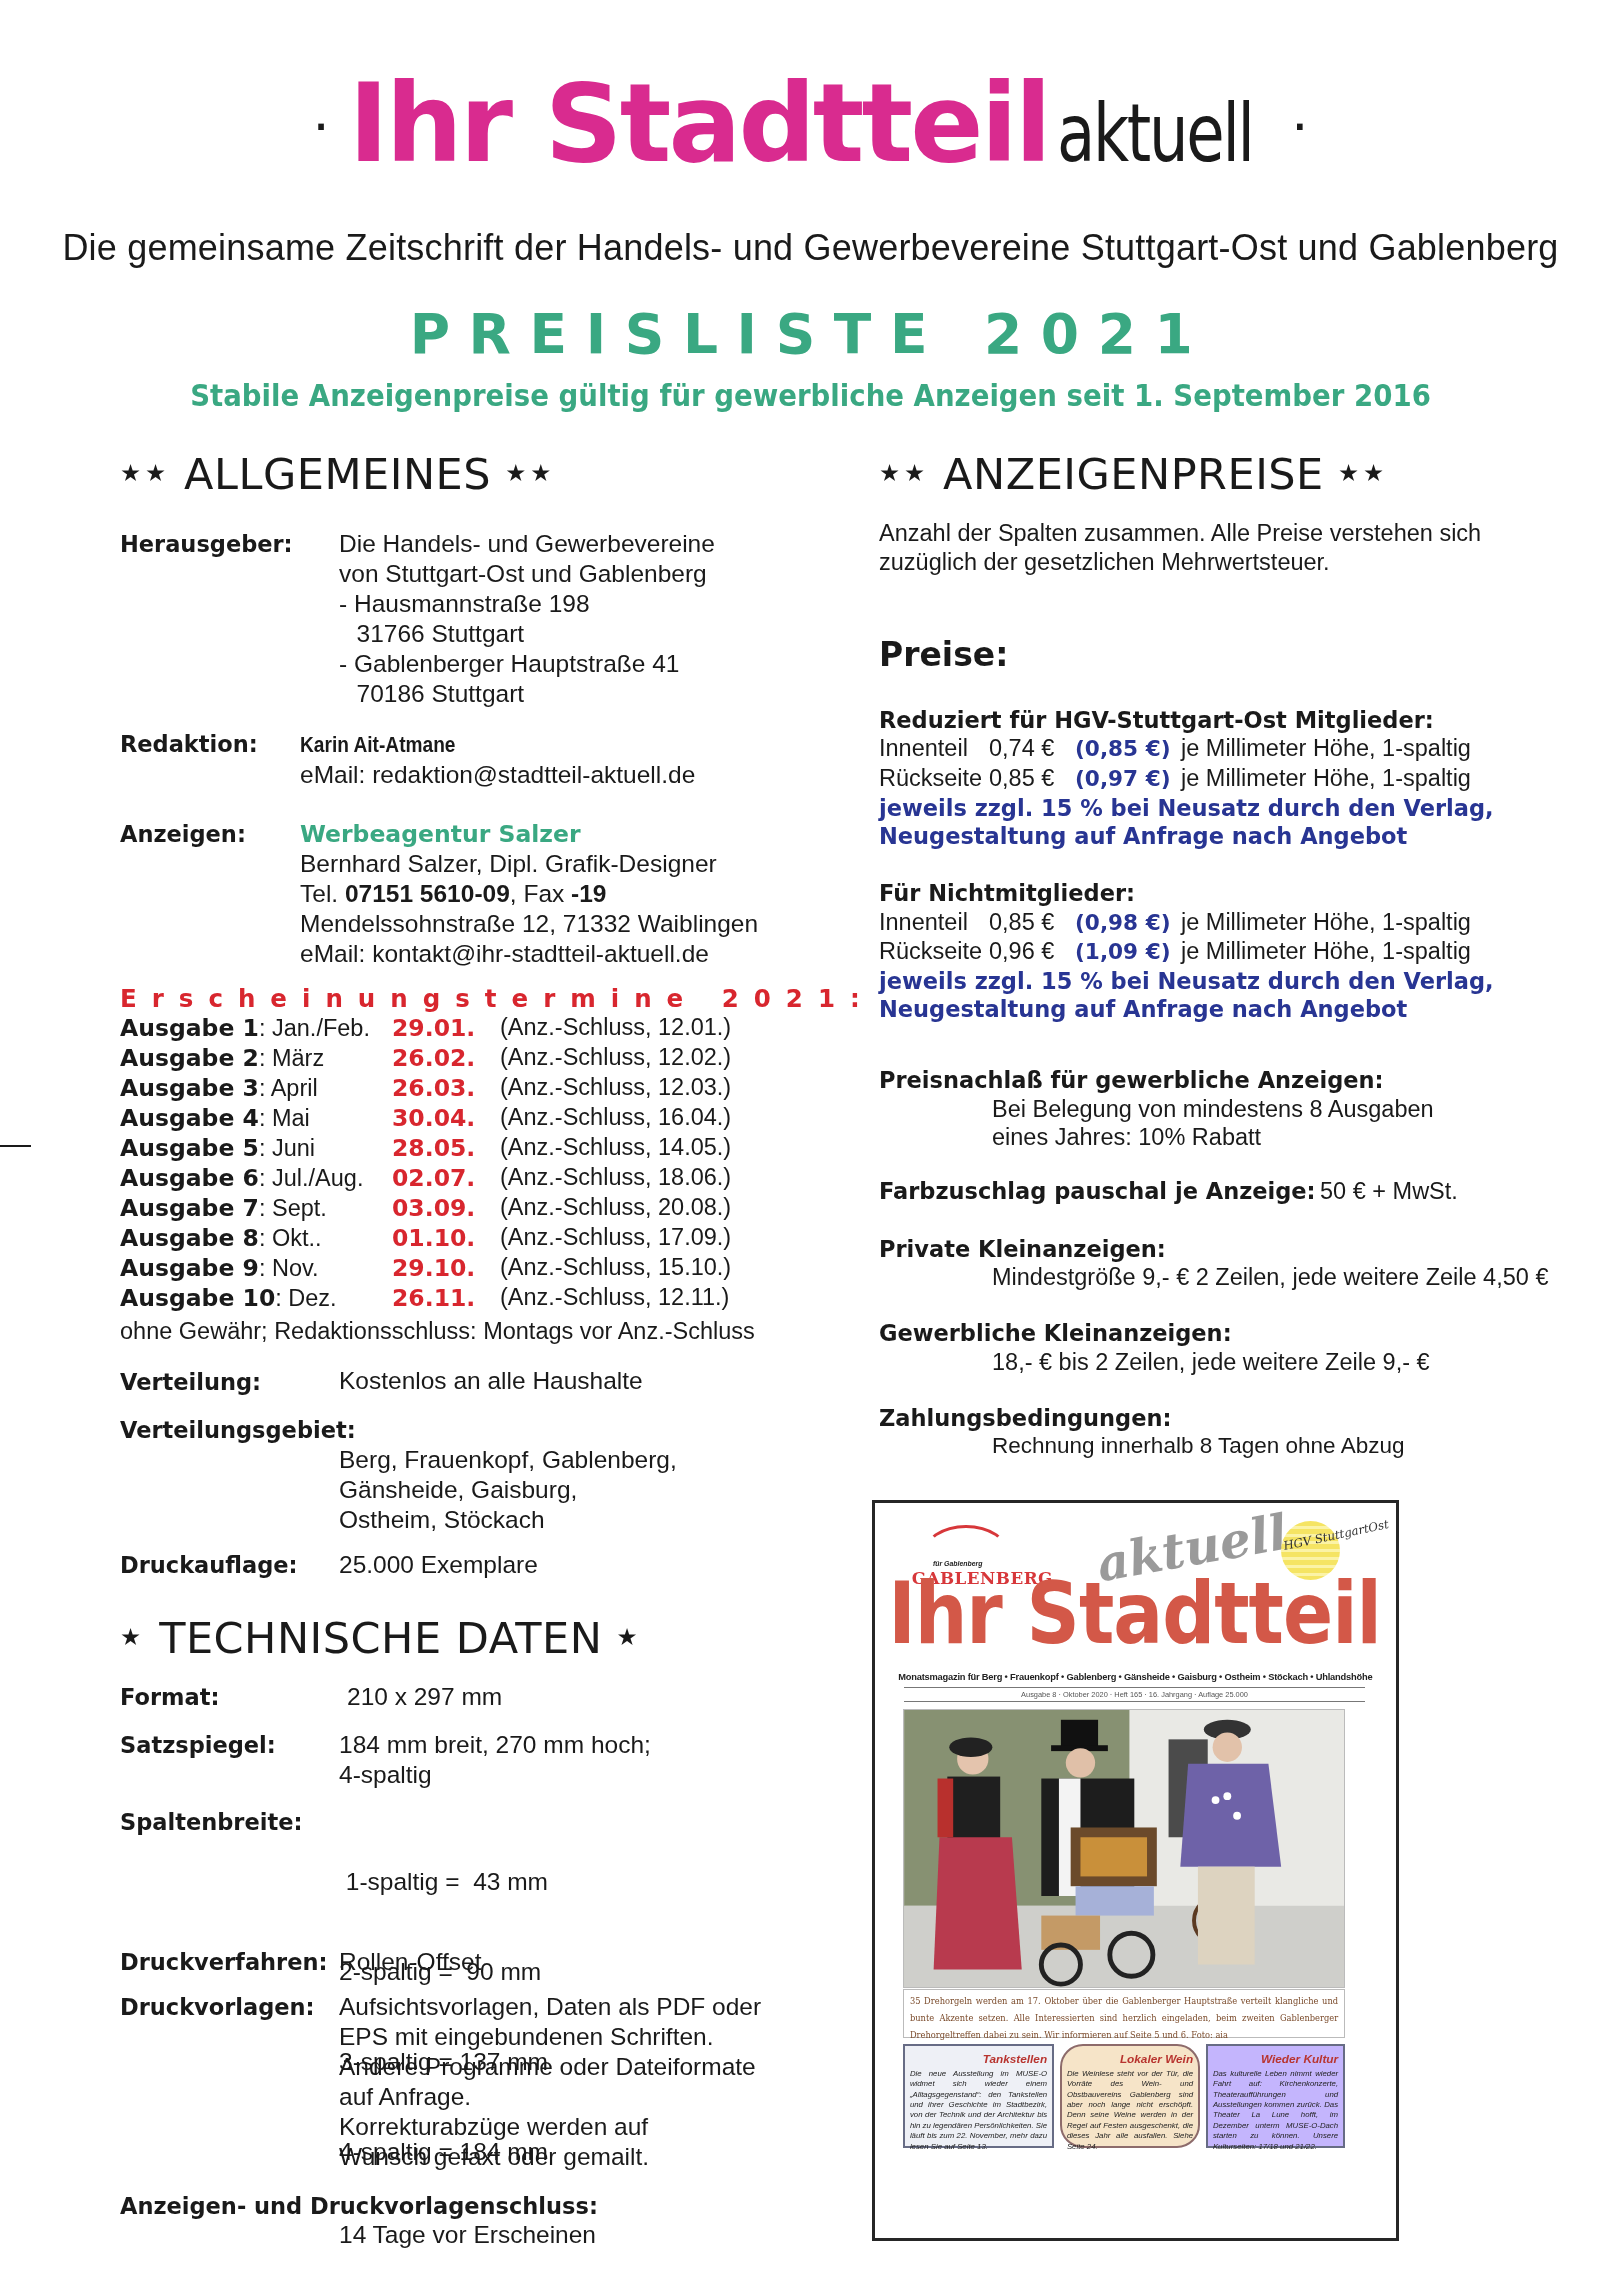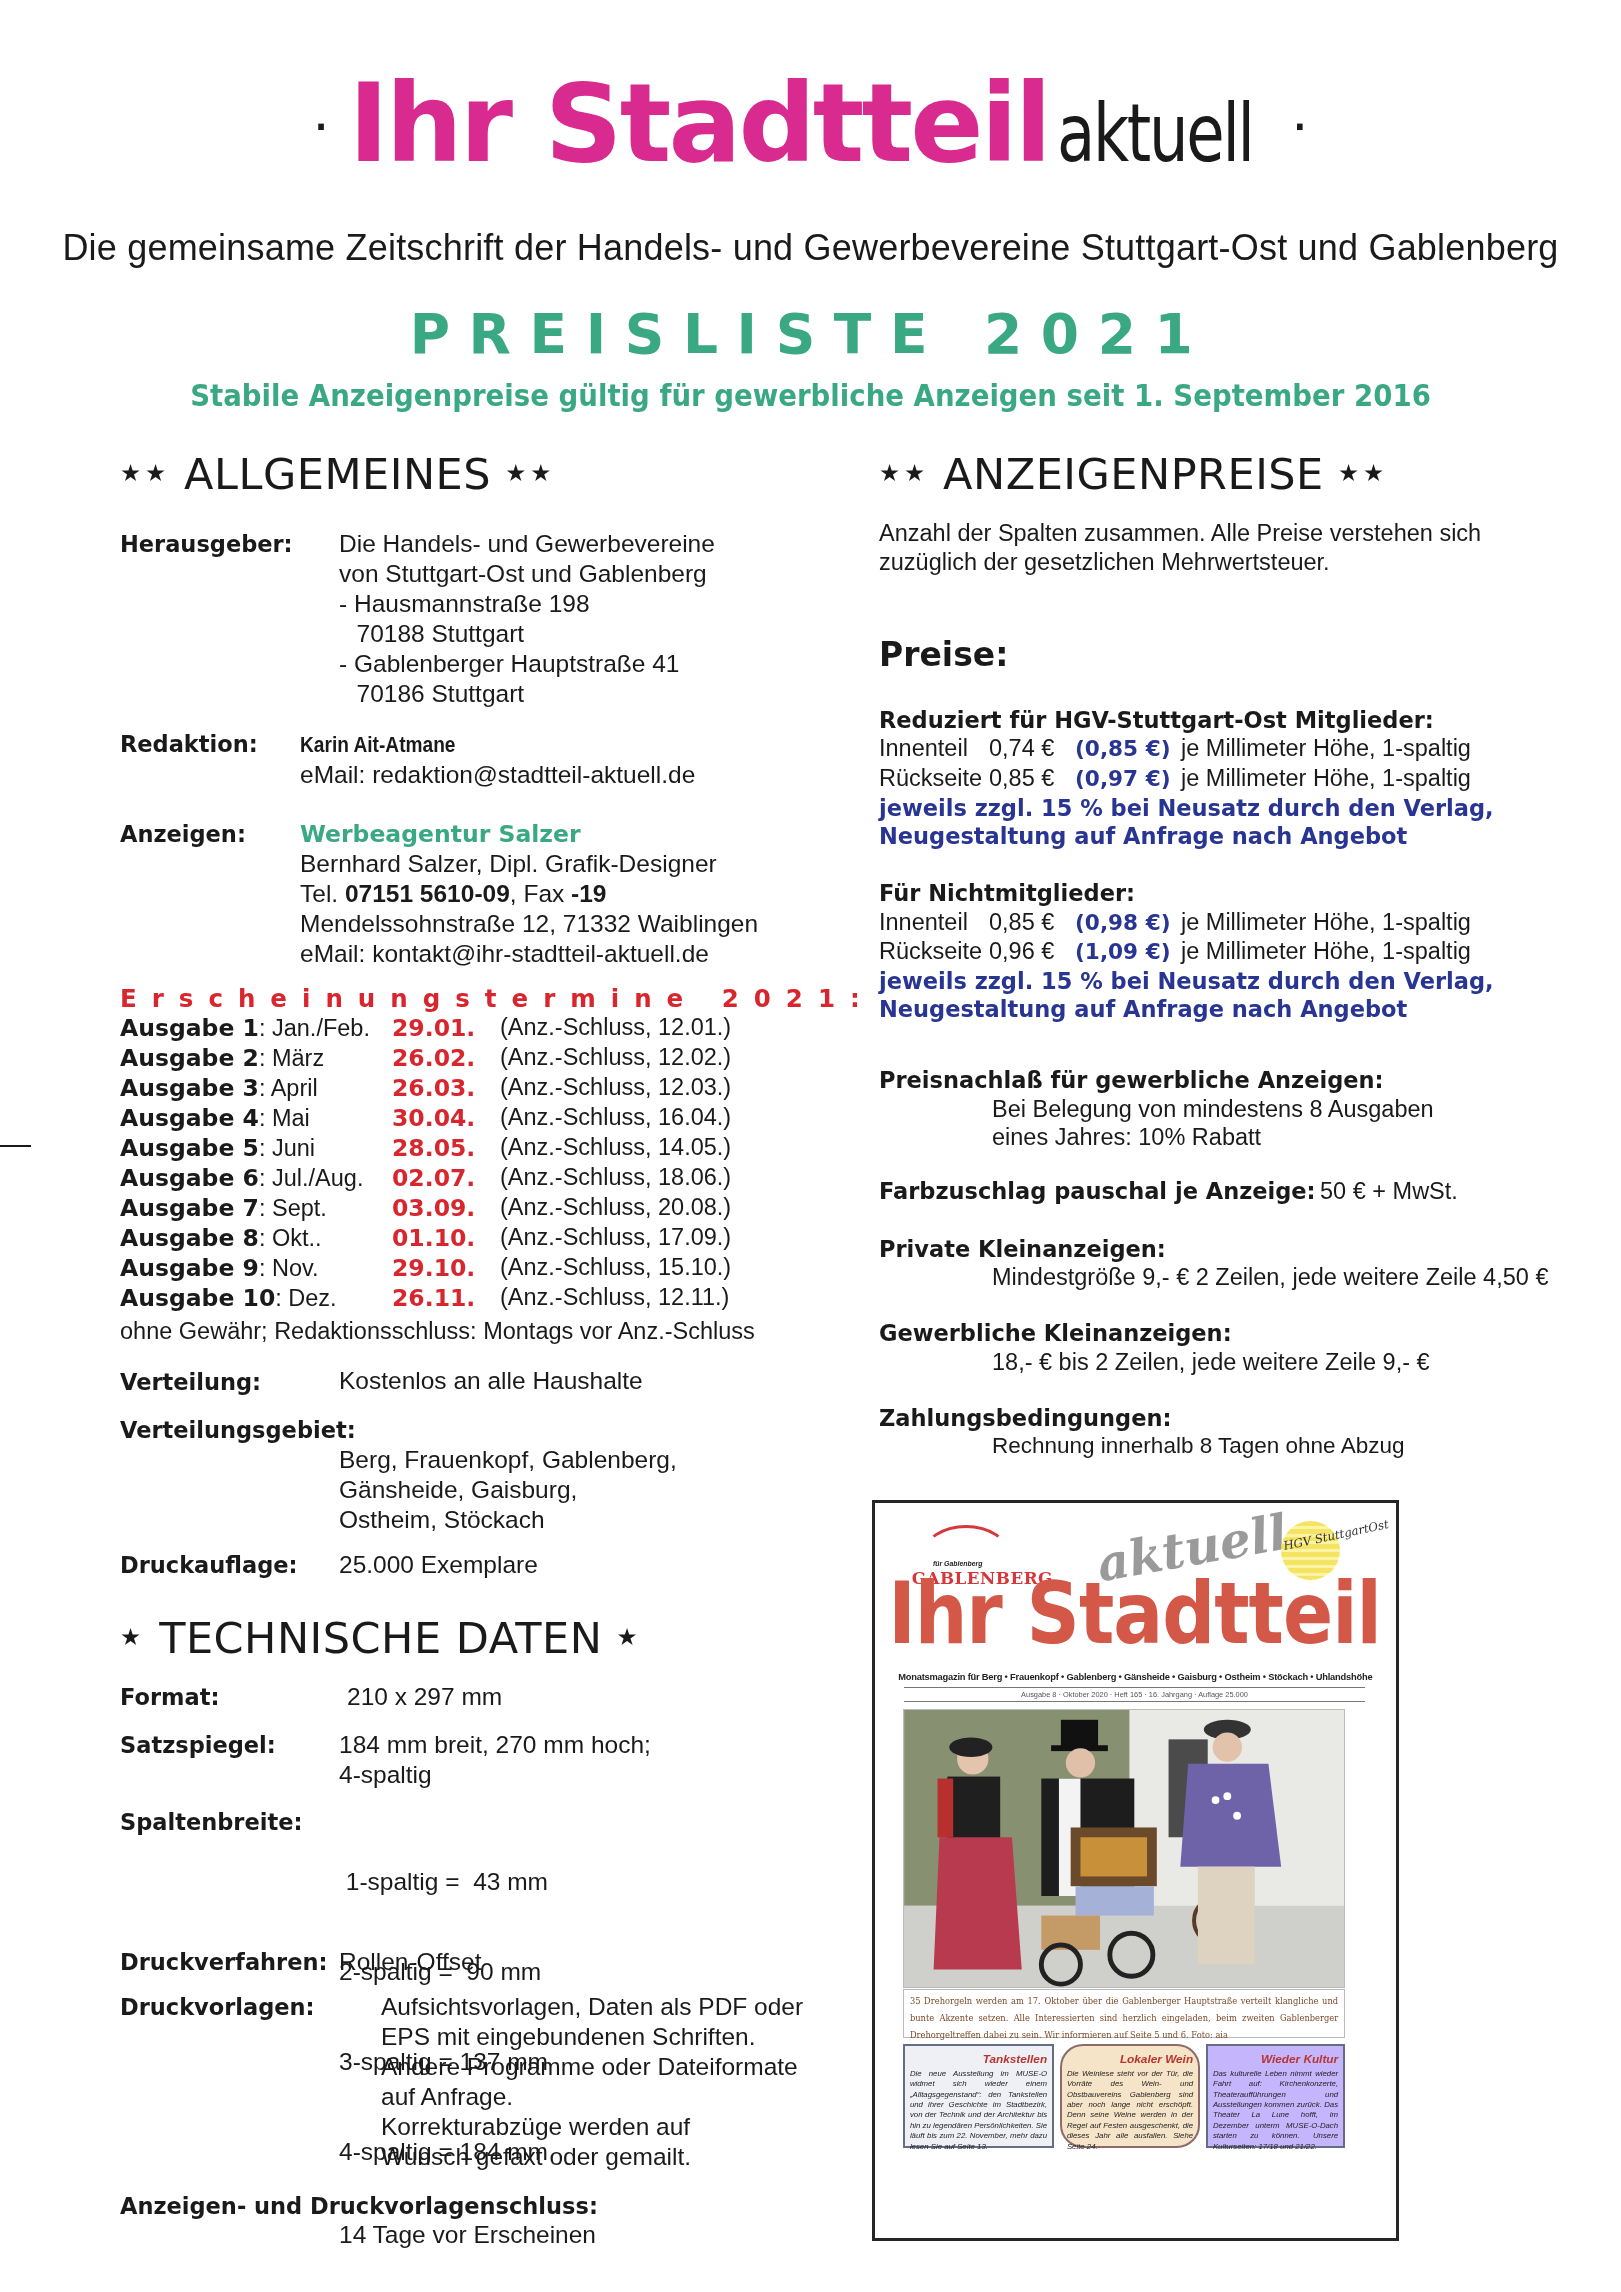--- a/index.html
+++ b/index.html
@@ -90,21 +90,21 @@
   <span class="stars">★★</span>
   <span>ALLGEMEINES</span>
   <span class="stars">★★</span>
 </div>
 
 <div class="lbl" style="left:120px; top:531px;">Herausgeber:</div>
 <div class="val" style="left:339px; top:529px;">
   <span class="line">Die Handels- und Gewerbevereine</span>
   <span class="line">von Stuttgart-Ost und Gablenberg</span>
   <span class="line">- Hausmannstraße 198</span>
-  <span class="line indent">70188 Stuttgart</span>
+  <span class="line indent">31766 Stuttgart</span>
   <span class="line">- Gablenberger Hauptstraße 41</span>
   <span class="line indent">70186 Stuttgart</span>
 </div>
 
 <div class="lbl" style="left:120px; top:731px;">Redaktion:</div>
 <div class="val" style="left:300px; top:729px;">
   <span class="line"><span class="narrow-bold">Karin Ait-Atmane</span></span>
   <span class="line">eMail: redaktion@stadtteil-aktuell.de</span>
 </div>
 
@@ -205,21 +205,21 @@
   <span class="line"> 1-spaltig =  43 mm</span>
   <span class="line">2-spaltig =  90 mm</span>
   <span class="line">3-spaltig = 137 mm</span>
   <span class="line">4-spaltig = 184 mm</span>
 </div>
 
 <div class="lbl" style="left:120px; top:1949px;">Druckverfahren:</div>
 <div class="val" style="left:339px; top:1947px;">Rollen-Offset</div>
 
 <div class="lbl" style="left:120px; top:1994px;">Druckvorlagen:</div>
-<div class="val" style="left:339px; top:1992px;margin-left:42px;">
+<div class="val" style="left:339px; top:1992px;">
   <span class="line">Aufsichtsvorlagen, Daten als PDF oder</span>
   <span class="line">EPS mit eingebundenen Schriften.</span>
   <span class="line">Andere Programme oder Dateiformate</span>
   <span class="line">auf Anfrage.</span>
   <span class="line">Korrekturabzüge werden auf</span>
   <span class="line">Wunsch gefaxt oder gemailt.</span>
 </div>
 
 <div class="lbl" style="left:120px; top:2193px;">Anzeigen- und Druckvorlagenschluss:</div>
 <div class="val" style="left:339px; top:2220px;">14 Tage vor Erscheinen</div>

